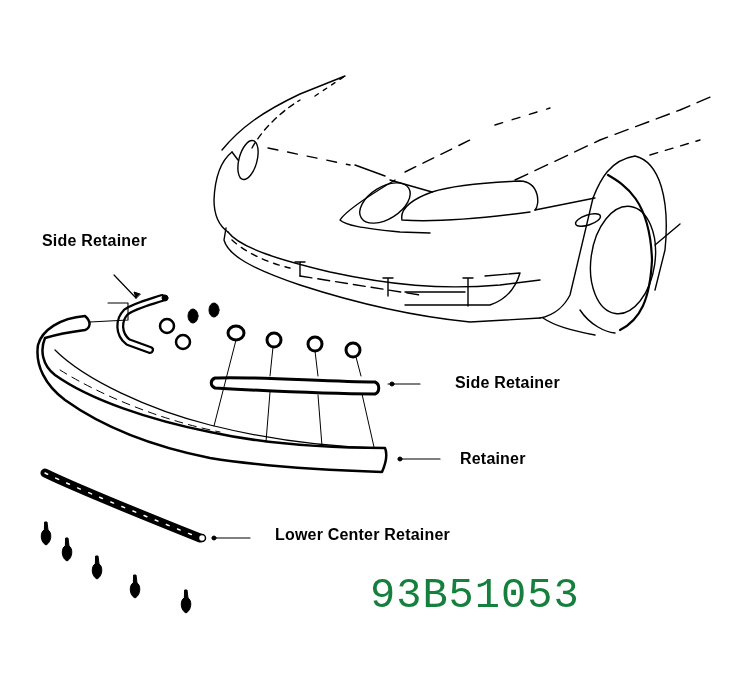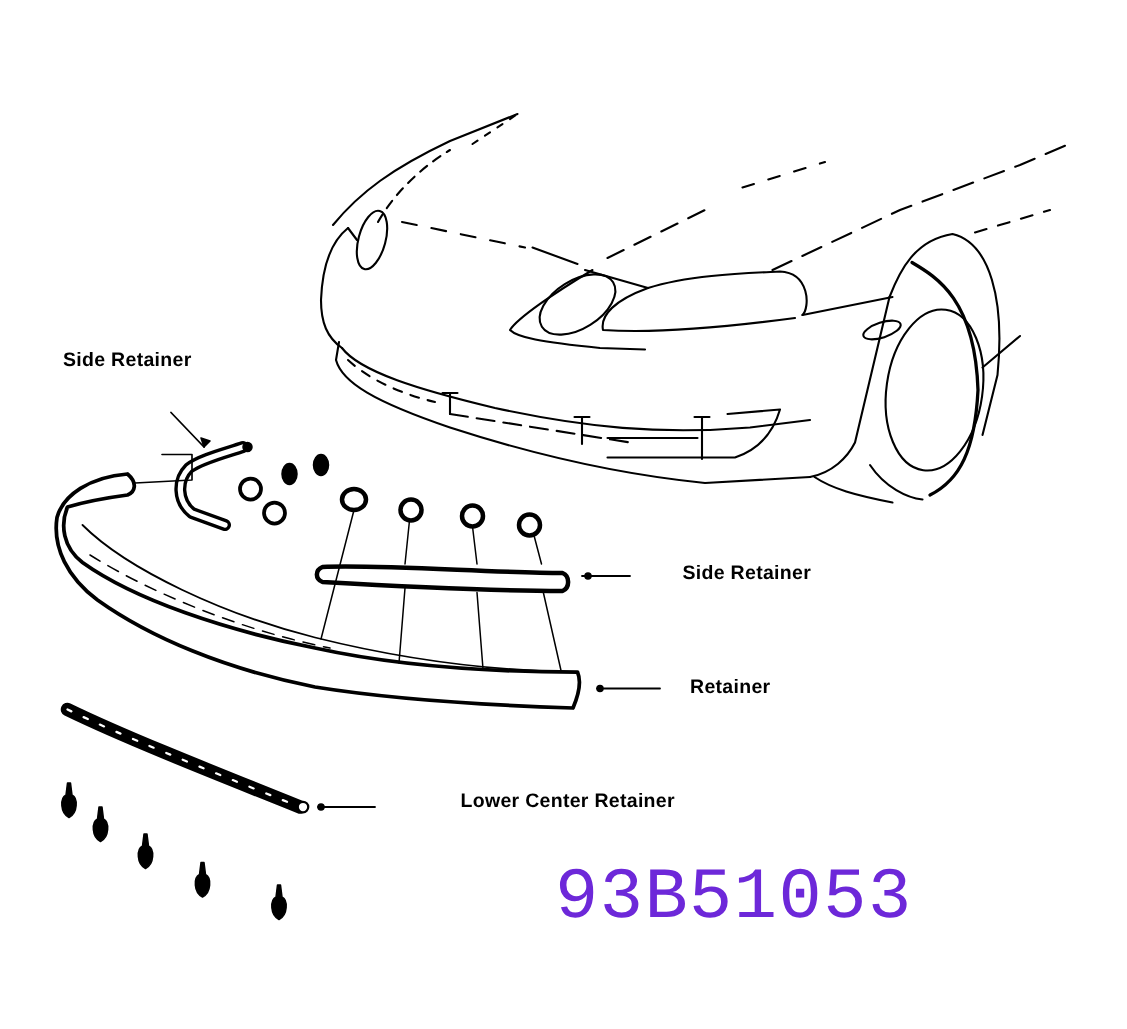--- a/index.html
+++ b/index.html
@@ -2,30 +2,30 @@
 <html><head>
   <meta charset="utf-8">
   <style>
     html, body { margin: 0; padding: 0; background: #ffffff; }
     body { width: 751px; height: 686px; position: relative; overflow: hidden; }
     #diagram { position: absolute; left: 0; top: 0; width: 751px; height: 686px; }
     .label {
       position: absolute;
       font-family: "Liberation Sans", sans-serif;
       font-weight: bold;
-      font-size: 13px;
+      font-size: 16px;
       color: #000;
       white-space: nowrap;
       letter-spacing: 0.2px;
     }
     .code {
       position: absolute;
       font-family: "Liberation Mono", monospace;
-      font-size: 48px;
-      color: #6d28d9;
+      font-size: 42px;
+      color: #15803d;
       letter-spacing: 1px;
     }
   </style>
 </head>
 <body>
 
 <svg id="diagram" viewBox="0 0 751 686" xmlns="http://www.w3.org/2000/svg" fill="none" stroke="#000" stroke-linecap="round" stroke-linejoin="round">
 
   <g stroke-width="1.4">
 
@@ -125,14 +125,14 @@
     <path d="M66,538 L68,538 L69,546 C73,548 73,558 67,561 C61,558 61,548 65,546 Z"></path>
     <path d="M96,556 L98,556 L99,564 C103,566 103,576 97,579 C91,576 91,566 95,564 Z"></path>
     <path d="M134,575 L136,575 L137,583 C141,585 141,595 135,598 C129,595 129,585 133,583 Z"></path>
     <path d="M185,590 L187,590 L188,598 C192,600 192,610 186,613 C180,610 180,600 184,598 Z"></path>
   </g>
 </svg>
 
 <div class="label" style="left:42px; top:232px;">Side Retainer</div>
 <div class="label" style="left:455px; top:374px;">Side Retainer</div>
 <div class="label" style="left:460px; top:450px;">Retainer</div>
-<div class="label" style="left:275px; top:526px;margin-left:32px;">Lower Center Retainer</div>
+<div class="label" style="left:275px; top:526px;">Lower Center Retainer</div>
 <div class="code" style="left:370px; top:572px;">93B51053</div>
 
 </body></html>

